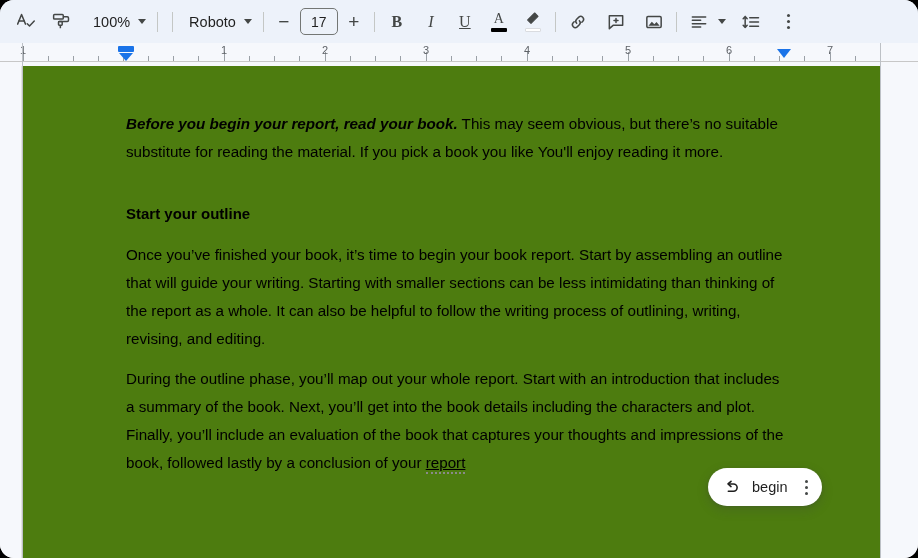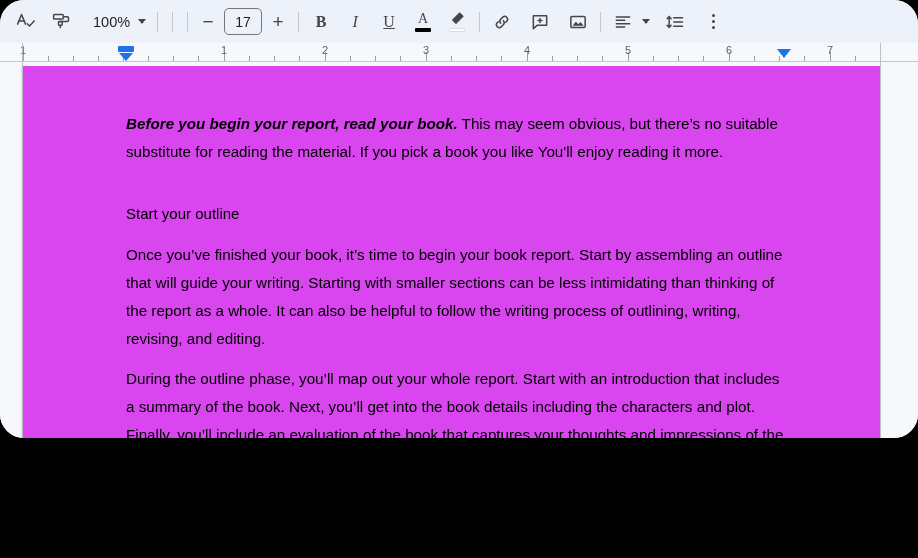--- a/index.html
+++ b/index.html
@@ -8,23 +8,23 @@
     width: 918px;
     height: 558px;
     overflow: hidden;
     background: #000;
     font-family: "Liberation Sans", sans-serif;
   }
 
   #app {
     position: relative;
     width: 918px;
-    height: 438px;
+    height: 558px;
     background: #f6f8fc;
-    border-radius: 24px;
+    border-radius: 14px;
     overflow: hidden;
   }
 
   
   .toolbar {
     position: absolute;
     top: 0; left: 0;
     width: 918px;
     height: 43px;
     background: #edf2fa;
@@ -176,39 +176,39 @@
     width: 918px;
     height: 492px;
     background: #f6f8fc;
     overflow: hidden;
   }
   .page {
     position: absolute;
     left: 22px; top: 0;
     width: 858px;
     min-height: 492px;
-    background: #d946ef;
+    background: #4d7c0f;
     box-shadow: 0 0 0 1px #e3e3e3;
   }
   .page-inner {
     padding: 44px 96px 0 104px;
   }
 
   p.body, h3.head {
     font-family: "Liberation Sans", sans-serif;
     color: #000000;
     font-size: 15.2px;
     line-height: 28px;
   }
   p.body { margin-bottom: 12px; }
   .lead { font-weight: bold; font-style: italic; }
 
   h3.head {
     font-size: 15px;
-    font-weight: normal;
+    font-weight: bold;
     margin: 34px 0 13px 0;
   }
 
   .spell {
     border-bottom: 2px dotted #8a8a8a;
     padding-bottom: 1px;
     text-decoration: underline;
   }
 
   
@@ -271,20 +271,24 @@
     <div class="tb-drop" style="margin-left:8px;">
       <span>100%</span>
       <span class="caret"></span>
     </div>
 
     <div class="tb-sep"></div>
 
 
     <div class="tb-sep"></div>
 
+    <div class="tb-drop">
+      <span>Roboto</span>
+      <span class="caret"></span>
+    </div>
 
     <div class="tb-sep"></div>
 
     <div class="plusminus">−</div>
     <div class="fontsize-box">17</div>
     <div class="plusminus">+</div>
 
     <div class="tb-sep"></div>
 
     <div class="tb-btn bold-i" style="margin-right:4px;">B</div>

